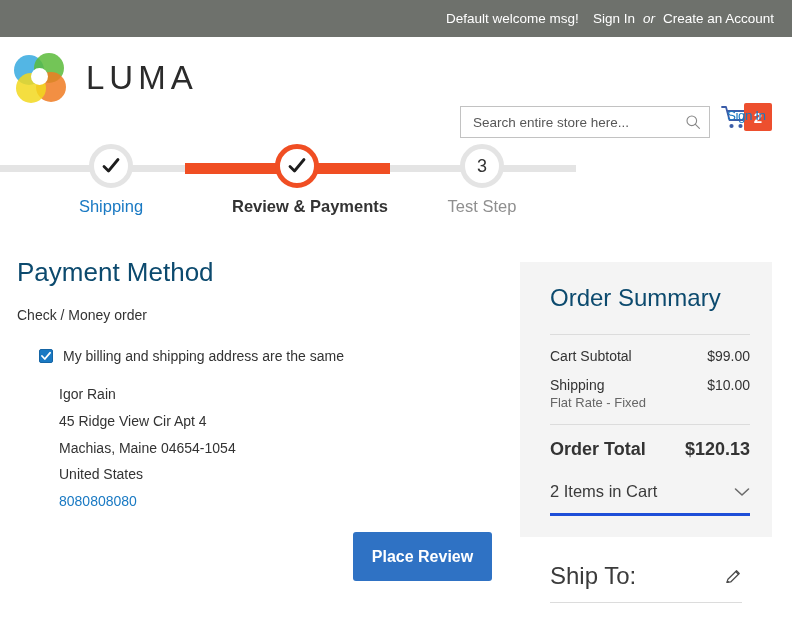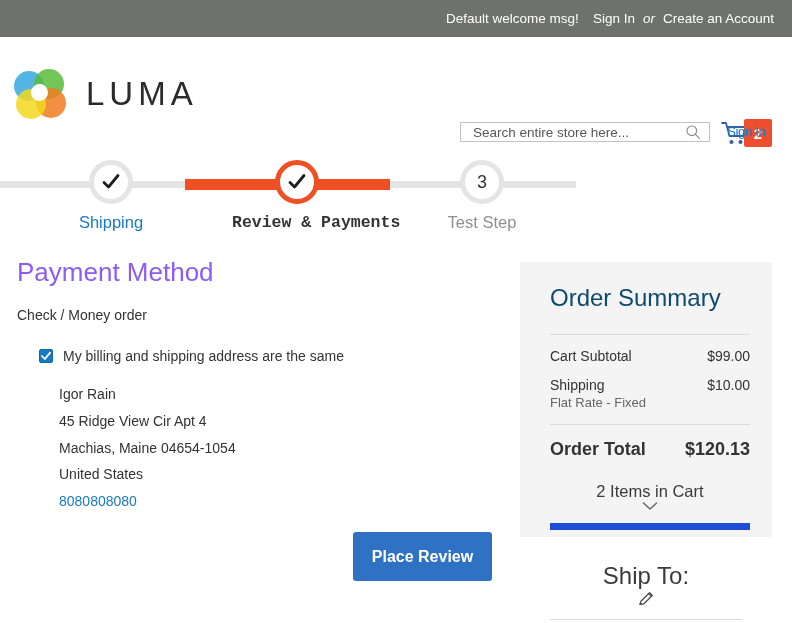--- a/index.html
+++ b/index.html
@@ -40,21 +40,20 @@
     font-size: 13.5px;
     margin: 0 8px;
     font-style: italic;
   }
 
   
   .header {
     height: 75px;
     position: relative;
     background: #ffffff;
-    margin-top: 16px;
   }
   .logo-wrap {
     position: absolute;
     left: 14px;
     top: 16px;
     display: flex;
     align-items: center;
   }
   .logo-mark {
     position: relative;
@@ -88,21 +87,21 @@
     color: #2b2b2b;
     margin-left: 20px;
     font-weight: 400;
   }
 
   .search-box {
     position: absolute;
     left: 460px;
     top: 69px;
     width: 250px;
-    height: 20px;
+    height: 32px;
     border: 1px solid #c2c2c2;
     background: #ffffff;
     display: flex;
     align-items: center;
     padding: 0 8px 0 10px;
   }
   .search-box input {
     flex: 1;
     border: none;
     outline: none;
@@ -213,21 +212,21 @@
   .step-label.link   { color: #1979c3; }
   .step-label.active { color: #333333; font-weight: 700; }
   .step-label.muted  { color: #8f8f8f; }
 
   
   .page-title {
     position: absolute;
     left: 17px;
     top: 240px;
     font-size: 26px;
-    color: #8b5cf6;
+    color: #0c4a6e;
     font-weight: 400;
   }
   .payment-method-name {
     position: absolute;
     left: 17px;
     top: 307px;
     font-size: 14px;
     color: #333333;
   }
   .billing-check-row {
@@ -330,43 +329,41 @@
     font-size: 18px;
     font-weight: 700;
     color: #333333;
   }
   .items-row {
     display: flex;
     justify-content: space-between;
     align-items: center;
     margin-top: 22px;
     padding-bottom: 12px;
-    border-bottom: 7px solid #1d4ed8;
+    border-bottom: 3px solid #1d4ed8;
     cursor: pointer;
-    flex-direction: column;
   }
   .items-row .items-label {
     font-size: 16.5px;
     color: #3b3b3b;
   }
   .chev { width: 16px; height: 10px; }
 
   .ship-to-block {
     position: absolute;
     left: 550px;
     top: 562px;
     width: 192px;
   }
   .ship-to-row {
     display: flex;
     justify-content: space-between;
     align-items: center;
     padding-bottom: 12px;
     border-bottom: 1px solid #dcdcdc;
-    flex-direction: column;
   }
   .ship-to-title {
     font-size: 24px;
     color: #3b3b3b;
     font-weight: 400;
   }
   .pencil { width: 17px; height: 17px; }
 </style>
 </head>
 <body>
@@ -417,21 +414,21 @@
 
   <div class="step" style="left:46px;">
     <div class="step-circle done">
       <svg class="check-glyph" viewBox="0 0 20 20">
         <path d="M3 10.5 L7.5 15 L17 3.5" fill="none" stroke="#1d1d1d" stroke-width="2.8" stroke-linecap="round" stroke-linejoin="round"></path>
       </svg>
     </div>
     <div class="step-label link">Shipping</div>
   </div>
 
-  <div class="step" style="left:232px;font-family:Liberation Mono, monospace;">
+  <div class="step" style="left:232px;">
     <div class="step-circle active">
       <svg class="check-glyph" viewBox="0 0 20 20">
         <path d="M3 10.5 L7.5 15 L17 3.5" fill="none" stroke="#1d1d1d" stroke-width="2.8" stroke-linecap="round" stroke-linejoin="round"></path>
       </svg>
     </div>
     <div class="step-label active">Review &amp; Payments</div>
   </div>
 
   <div class="step" style="left:417px;">
     <div class="step-circle todo">

